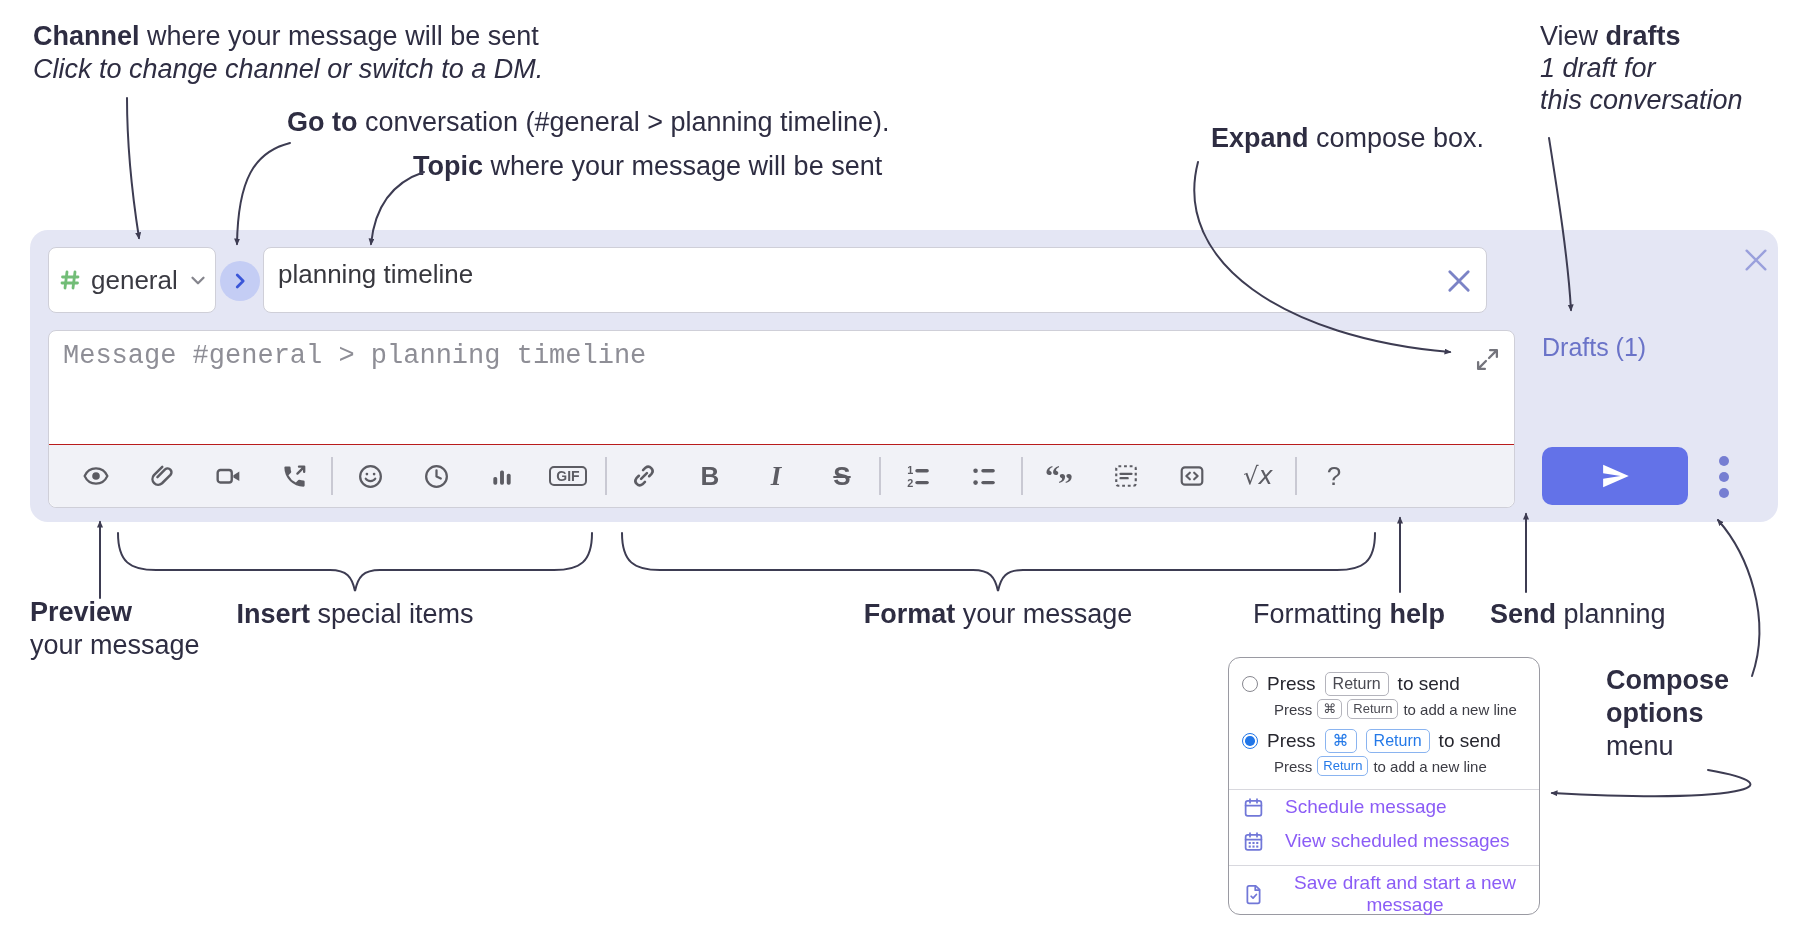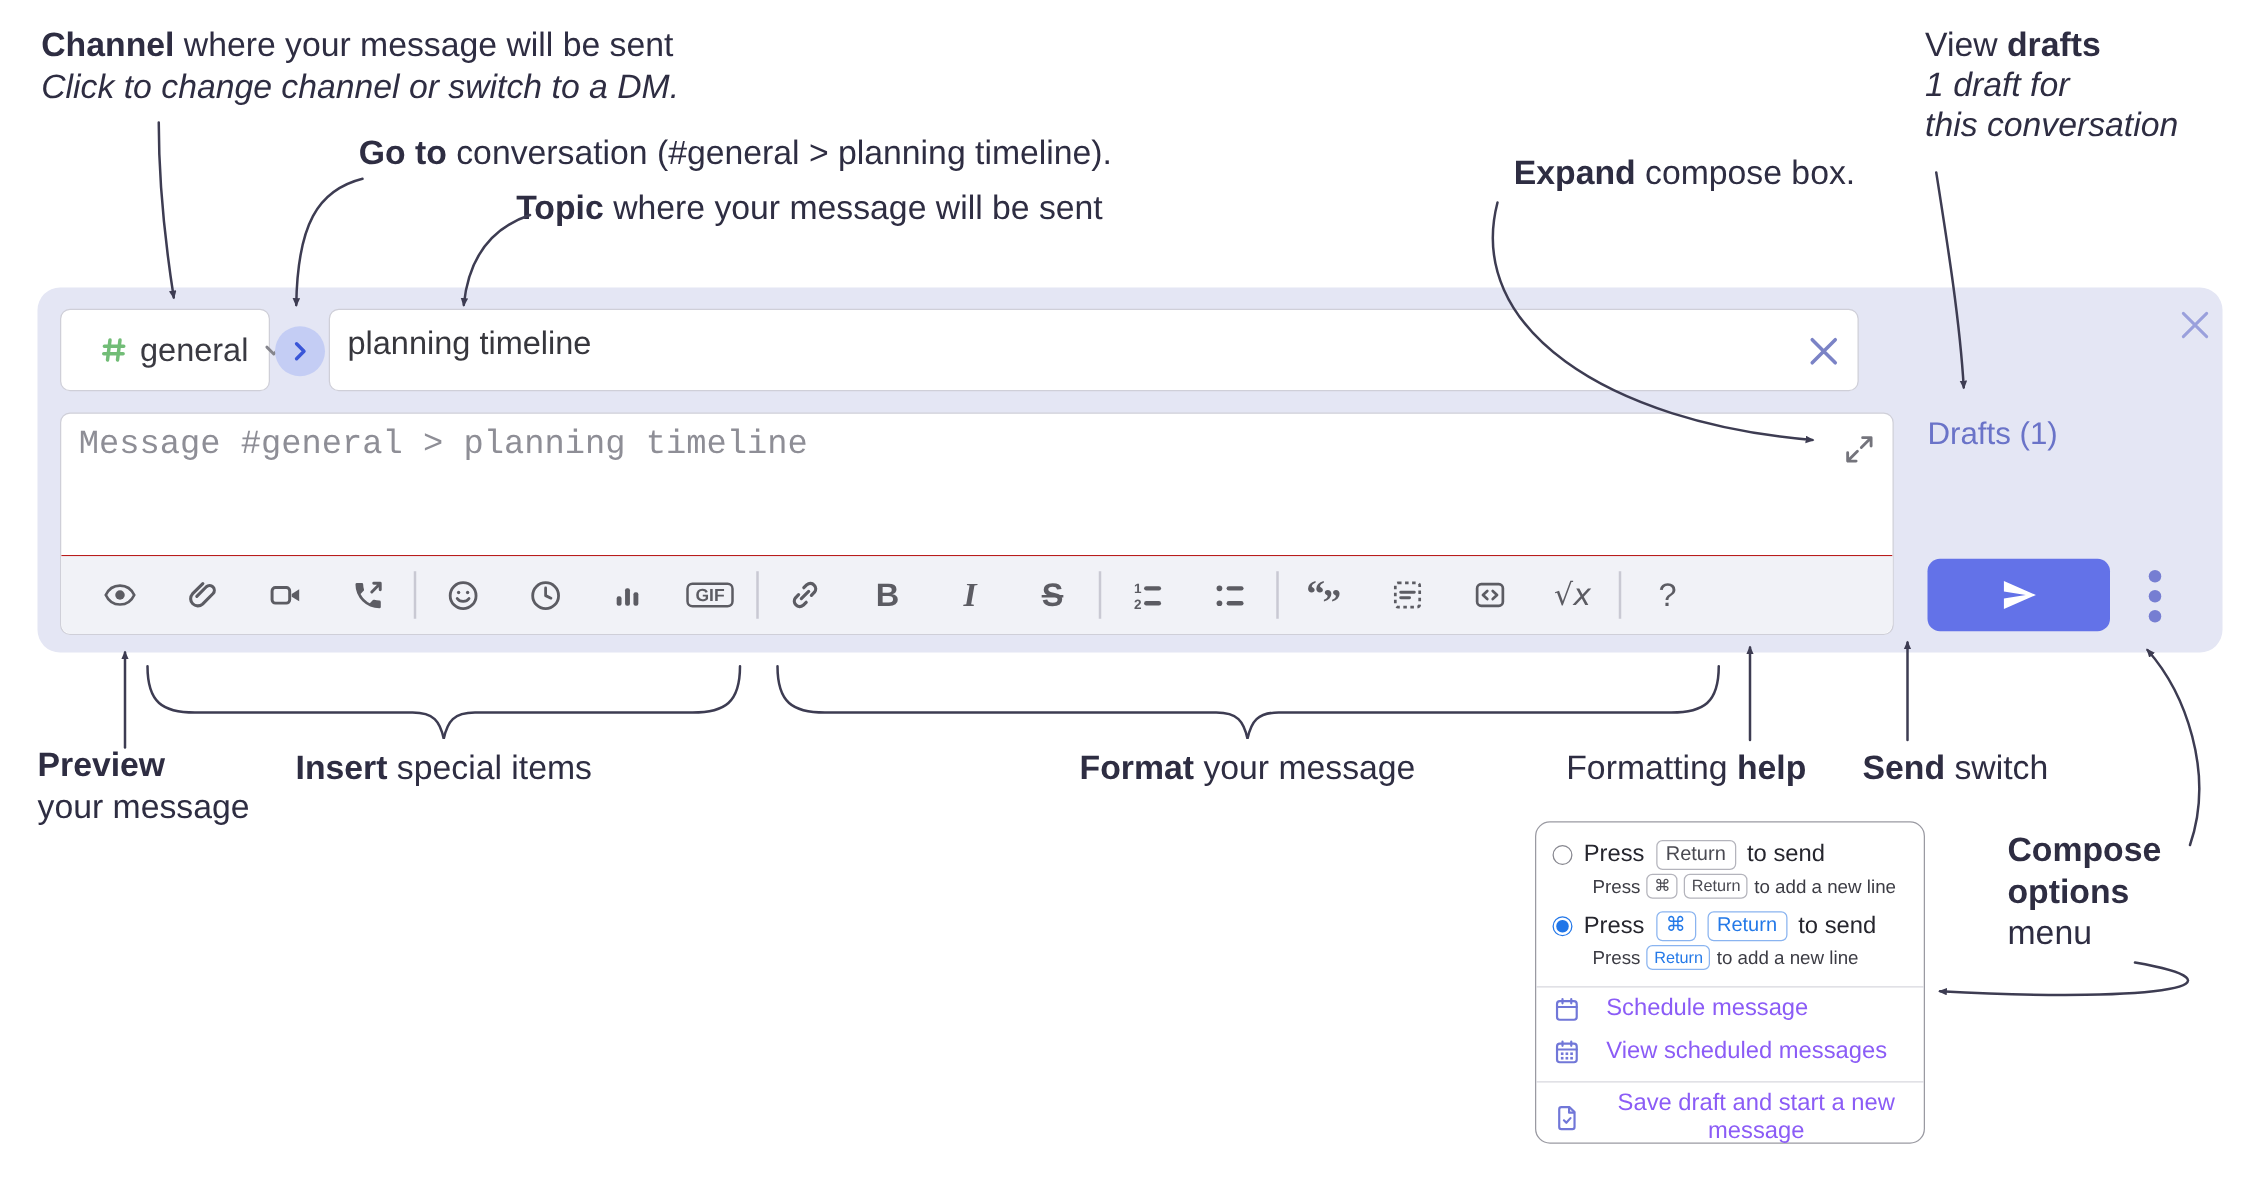--- a/index.html
+++ b/index.html
@@ -6,21 +6,21 @@
   .canvas{position:relative;width:1814px;height:944px;background:#fff;overflow:hidden;
     font-family:"Liberation Sans",sans-serif;color:#2e2d42;}
   .ann{position:absolute;font-size:27px;line-height:33px;color:#2e2d42;}
   .ann b{font-weight:bold;}
   .ann .it{font-style:italic;}
   .ctr{text-align:center;}
   
   .compose{position:absolute;left:30px;top:230px;width:1748px;height:292px;
     background:#e4e6f4;border-radius:18px;}
   .wbox{background:#fff;border:1px solid #cfcfd8;border-radius:8px;position:absolute;box-sizing:border-box;}
-  .channel-box{left:18px;top:17px;width:168px;height:66px;display:flex;align-items:center;padding:0 30px;gap:9px;}
+  .channel-box{left:18px;top:17px;width:168px;height:66px;display:flex;align-items:center;padding:0 9px;gap:9px;}
   .channel-name{font-size:26px;color:#3a3a42;}
   .chev{margin-left:auto;display:flex;}
   .goto-btn{position:absolute;left:190px;top:31px;width:40px;height:40px;border-radius:50%;
     background:#c4cdf4;display:flex;align-items:center;justify-content:center;}
   .topic-box{left:233px;top:17px;width:1224px;height:66px;}
   .topic-input{width:100%;height:100%;border:none;outline:none;background:transparent;
     font-family:"Liberation Sans",sans-serif;font-size:26px;color:#37373d;padding:0 52px 12px 14px;box-sizing:border-box;}
   .topic-clear{position:absolute;right:10px;top:16px;display:flex;cursor:pointer;}
   .outer-close{position:absolute;left:1710px;top:14px;display:flex;cursor:pointer;}
   .msg-box{left:18px;top:100px;width:1467px;height:178px;}
@@ -275,21 +275,21 @@
 
   <div class="ann ctr" style="left:205px;top:598px;width:300px;">
     <b>Insert</b><span> special items</span>
   </div>
 
   <div class="ann" style="left:1253px;top:598px;">
     <span>Formatting </span><b>help</b>
   </div>
 
   <div class="ann" style="left:1490px;top:598px;">
-    <b>Send</b><span> switch</span>
+    <b>Send</b><span> planning</span>
   </div>
 
   <div class="ann" style="left:1606px;top:664px;line-height:33px;">
     <div><b>Compose</b></div>
     <div><b>options</b></div>
     <div>menu</div>
   </div>
 
   <div class="popup">
     <div class="opt-row">

